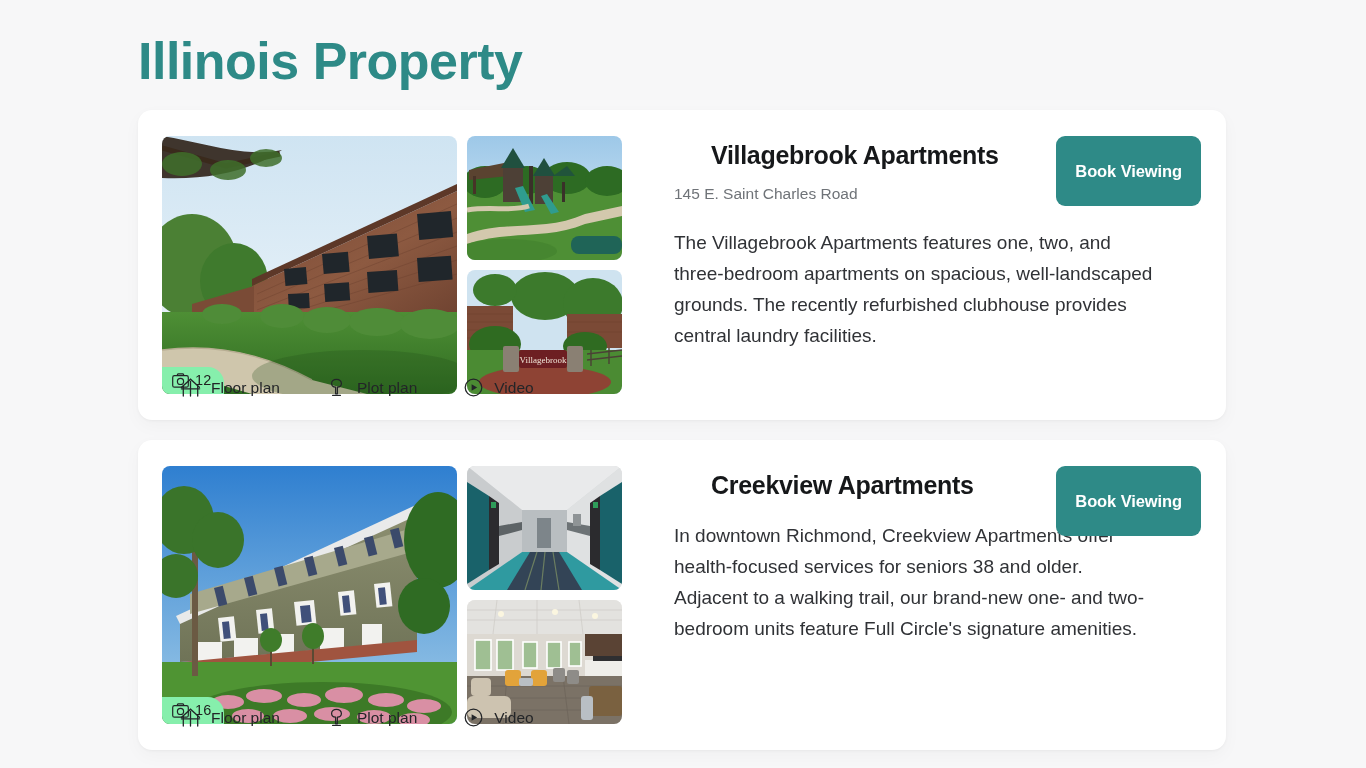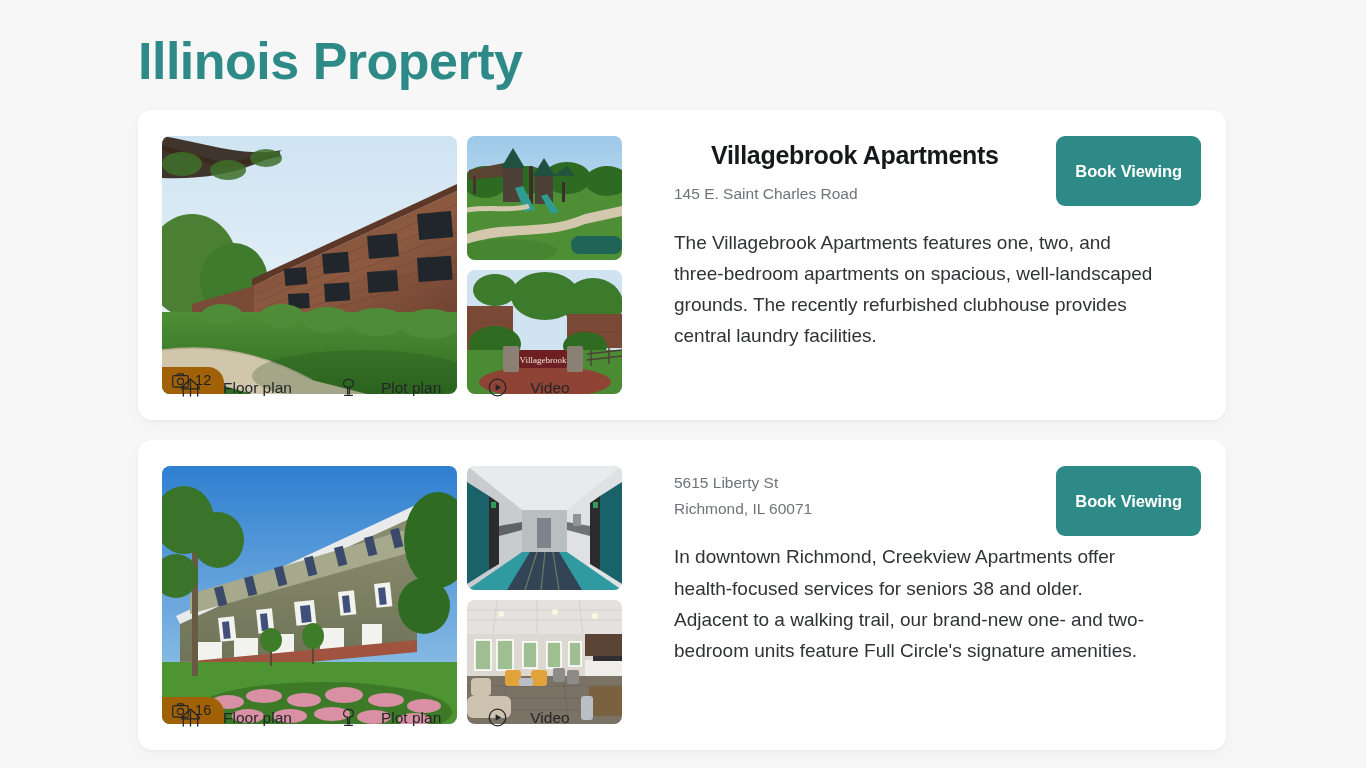--- a/index.html
+++ b/index.html
@@ -87,21 +87,21 @@
     overflow: hidden;
   }
 
   .photo-svg { display: block; width: 100%; height: 100%; }
 
   
   .photo-badge {
     position: absolute;
     left: 0;
     bottom: 0;
-    background: #a16207;
+    background: #86efac;
     border-top-right-radius: 16px;
     padding: 6px 12px 6px 10px;
     display: flex;
     align-items: center;
     gap: 6px;
     font-size: 14px;
     color: #1f1f1f;
     line-height: 1;
   }
   .photo-badge .cam { display: block; }
@@ -165,21 +165,21 @@
     left: 42px;
     bottom: 4px;
     display: flex;
     align-items: center;
     gap: 46px;
   }
 
   .action {
     display: flex;
     align-items: center;
-    gap: 22px;
+    gap: 10px;
     cursor: pointer;
     color: #232528;
     font-size: 15.5px;
     line-height: 1;
     background: none;
     border: none;
     font-family: "Liberation Sans", sans-serif;
     padding: 0;
   }
   .action .ico { display: block; flex: 0 0 auto; }
@@ -600,24 +600,21 @@
               <rect x="86" y="68" width="12" height="14" rx="2" fill="#8e8c88"></rect>
               <rect x="100" y="70" width="12" height="14" rx="2" fill="#8e8c88"></rect>
               <rect x="122" y="86" width="33" height="30" rx="3" fill="#7a6140"></rect>
               <rect x="114" y="96" width="12" height="24" rx="3" fill="#b9bfc4"></rect>
             </svg>
           </div>
         </div>
       </div>
 
       <div class="details">
-        <div class="address">
-          <div>5615 Liberty St</div>
-          <div>Richmond, IL 60071</div>
-        </div>
+        <div class="prop-name">Creekview Apartments</div>
         <p class="description">In downtown Richmond, Creekview Apartments offer health-focused services for seniors 38 and older. Adjacent to a walking trail, our brand-new one- and two-bedroom units feature Full Circle's signature amenities.</p>
 
         <button class="book-btn">Book Viewing</button>
       </div>
 
       <div class="actions">
         <button class="action">
           <svg class="ico" width="21" height="21" viewBox="0 0 21 21" fill="none">
             <path d="M1.6 10.2 L10.5 2.2 L19.4 10.2" stroke="#232528" stroke-width="1.3" fill="none" stroke-linecap="round"></path>
             <line x1="3.3" y1="9.2" x2="3.3" y2="19" stroke="#232528" stroke-width="1.3" stroke-linecap="round"></line>

